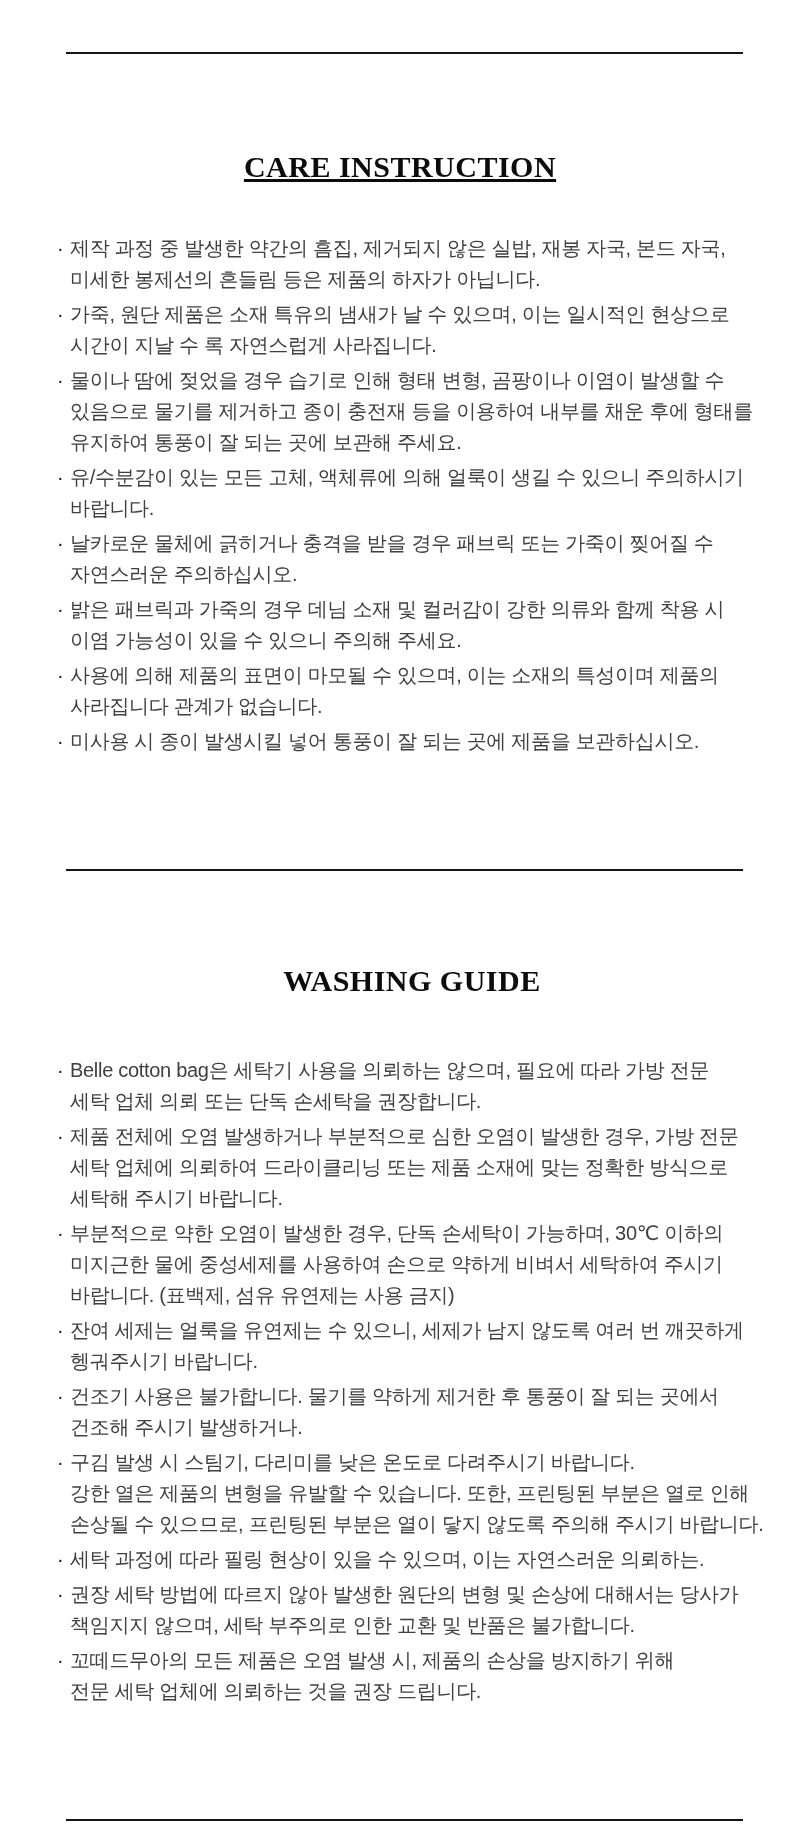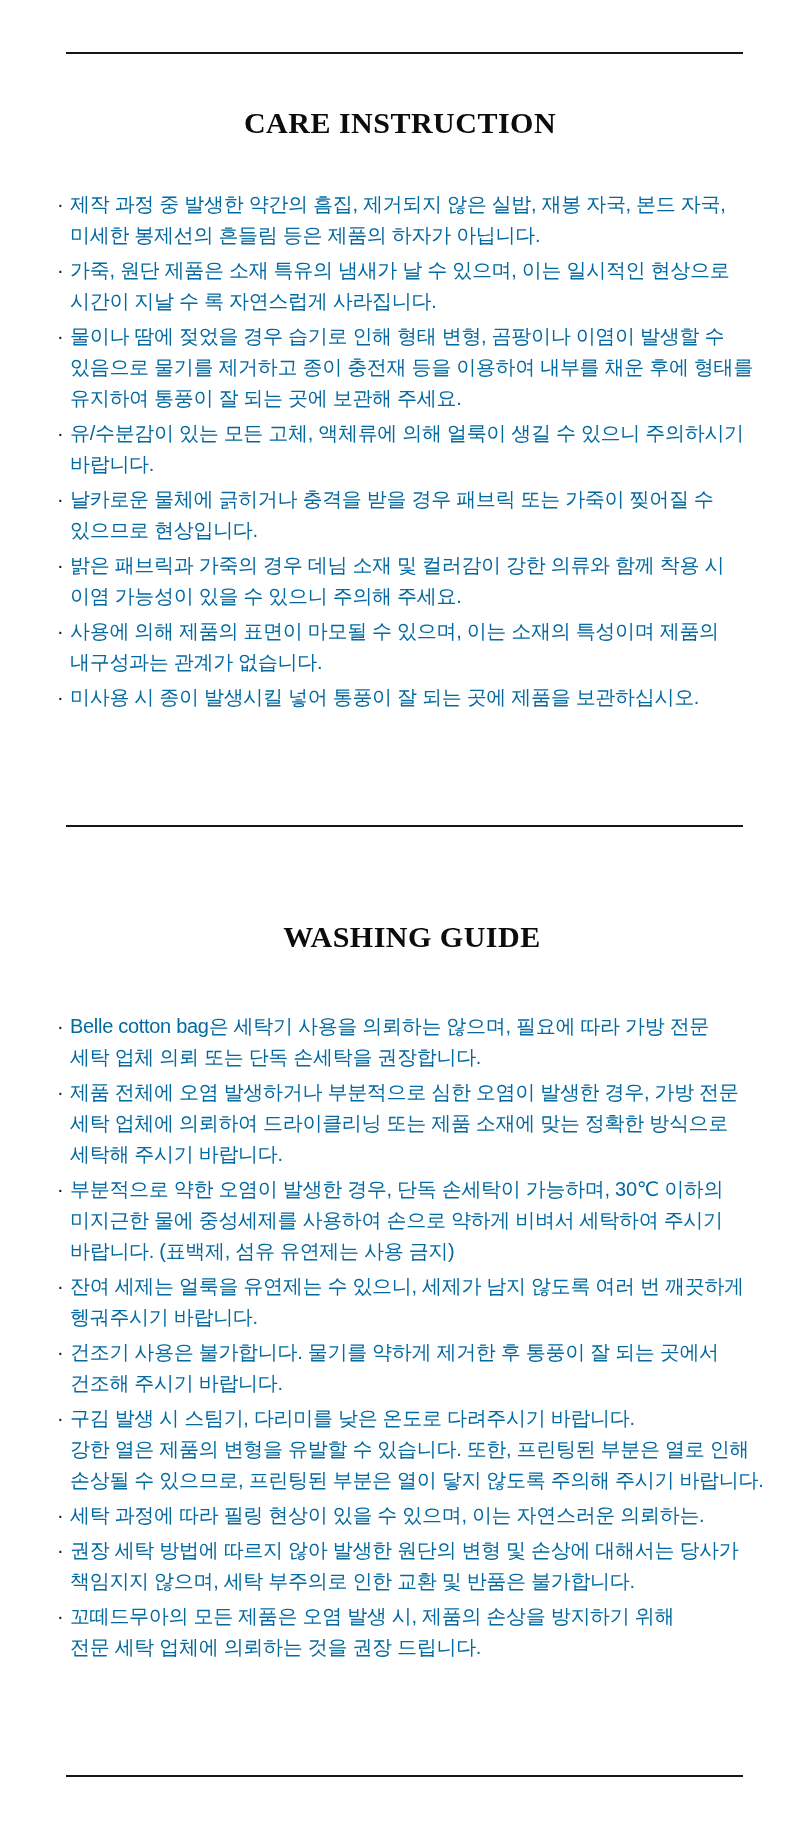--- a/index.html
+++ b/index.html
@@ -26,21 +26,21 @@
   .section-title {
     margin: 0;
     text-align: center;
     font-family: "Liberation Serif", "DejaVu Serif", serif;
     font-weight: 700;
     font-size: 30px;
     line-height: 36px;
     letter-spacing: 0.5px;
     color: #0c0c0c;
   }
-  .care-title    { margin-top: 51px; }
+  .care-title    { margin-top: 95px; text-decoration: underline; }
   .washing-title { margin-top: 92px; padding-left: 24px; }
   .items {
     padding-left: 57px;
     padding-right: 30px;
   }
   .care-items    { margin-top: 48px; }
   .washing-items { margin-top: 56px; }
   .item {
     display: flex;
     align-items: flex-start;
@@ -52,21 +52,21 @@
     font-size: 20px;
     line-height: 31px;
     color: #151515;
   }
   .item-text {
     flex: 1;
     font-size: 20px;
     line-height: 31px;
     letter-spacing: -0.3px;
     white-space: pre-line;
-    color: #0369a1;
+    color: #404040;
   }
 </style>
 </head>
 <body>
 
 <div class="page">
 
   <div class="rule rule-top"></div>
 
   <section>
@@ -89,31 +89,31 @@
 유지하여 통풍이 잘 되는 곳에 보관해 주세요.</span>
       </div>
       <div class="item">
         <span class="bullet">·</span>
         <span class="item-text">유/수분감이 있는 모든 고체, 액체류에 의해 얼룩이 생길 수 있으니 주의하시기
 바랍니다.</span>
       </div>
       <div class="item">
         <span class="bullet">·</span>
         <span class="item-text">날카로운 물체에 긁히거나 충격을 받을 경우 패브릭 또는 가죽이 찢어질 수
-있으므로 현상입니다.</span>
+자연스러운 주의하십시오.</span>
       </div>
       <div class="item">
         <span class="bullet">·</span>
         <span class="item-text">밝은 패브릭과 가죽의 경우 데님 소재 및 컬러감이 강한 의류와 함께 착용 시
 이염 가능성이 있을 수 있으니 주의해 주세요.</span>
       </div>
       <div class="item">
         <span class="bullet">·</span>
         <span class="item-text">사용에 의해 제품의 표면이 마모될 수 있으며, 이는 소재의 특성이며 제품의
-내구성과는 관계가 없습니다.</span>
+사라집니다 관계가 없습니다.</span>
       </div>
       <div class="item">
         <span class="bullet">·</span>
         <span class="item-text">미사용 시 종이 발생시킬 넣어 통풍이 잘 되는 곳에 제품을 보관하십시오.</span>
       </div>
     </div>
   </section>
 
   <div class="rule rule-mid"></div>
 
@@ -138,21 +138,21 @@
 바랍니다. (표백제, 섬유 유연제는 사용 금지)</span>
       </div>
       <div class="item">
         <span class="bullet">·</span>
         <span class="item-text">잔여 세제는 얼룩을 유연제는 수 있으니, 세제가 남지 않도록 여러 번 깨끗하게
 헹궈주시기 바랍니다.</span>
       </div>
       <div class="item">
         <span class="bullet">·</span>
         <span class="item-text">건조기 사용은 불가합니다. 물기를 약하게 제거한 후 통풍이 잘 되는 곳에서
-건조해 주시기 바랍니다.</span>
+건조해 주시기 발생하거나.</span>
       </div>
       <div class="item">
         <span class="bullet">·</span>
         <span class="item-text">구김 발생 시 스팀기, 다리미를 낮은 온도로 다려주시기 바랍니다.
 강한 열은 제품의 변형을 유발할 수 있습니다. 또한, 프린팅된 부분은 열로 인해
 손상될 수 있으므로, 프린팅된 부분은 열이 닿지 않도록 주의해 주시기 바랍니다.</span>
       </div>
       <div class="item">
         <span class="bullet">·</span>
         <span class="item-text">세탁 과정에 따라 필링 현상이 있을 수 있으며, 이는 자연스러운 의뢰하는.</span>

